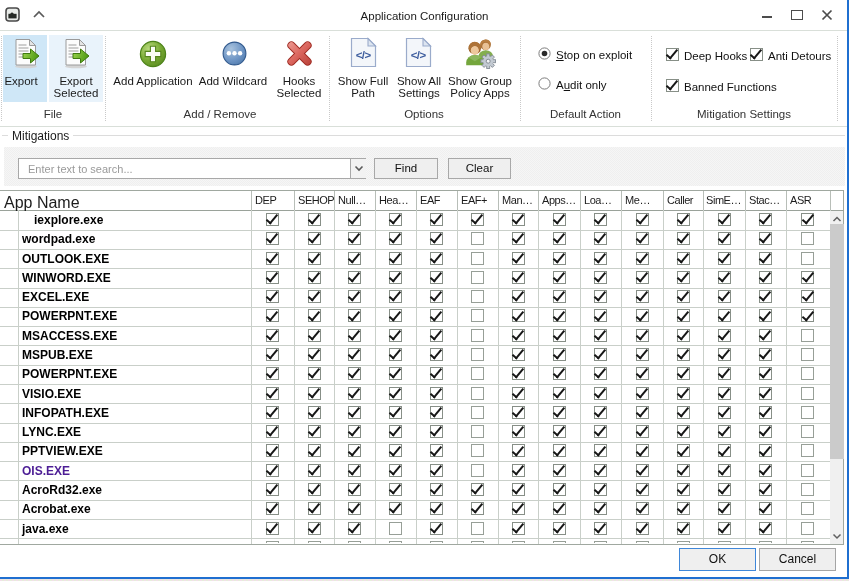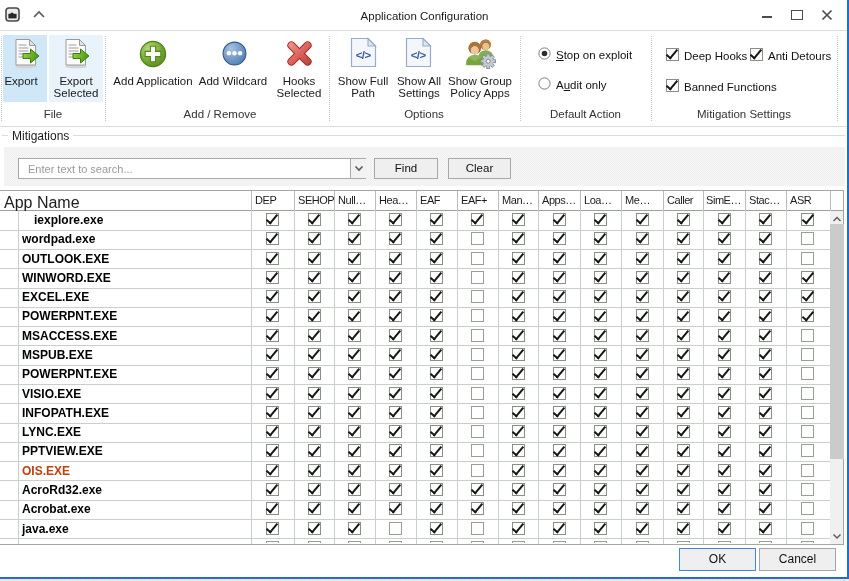--- a/index.html
+++ b/index.html
@@ -445,21 +445,21 @@
 <div class="cb u" style="left:471.0px;top:444.4px"></div>
 <div class="cb c" style="left:511.5px;top:444.4px"></div>
 <div class="cb c" style="left:552.5px;top:444.4px"></div>
 <div class="cb c" style="left:594.0px;top:444.4px"></div>
 <div class="cb c" style="left:635.5px;top:444.4px"></div>
 <div class="cb c" style="left:676.5px;top:444.4px"></div>
 <div class="cb c" style="left:717.5px;top:444.4px"></div>
 <div class="cb c" style="left:759.0px;top:444.4px"></div>
 <div class="cb u" style="left:801.2px;top:444.4px"></div>
 <div class="hline" style="left:0;top:480.4px;width:830px"></div>
-<div class="abs" style="left:22px;top:463.7px;font-size:12px;font-weight:bold;color:#c2410c">OIS.EXE</div>
+<div class="abs" style="left:22px;top:463.7px;font-size:12px;font-weight:bold;color:#4c1d95">OIS.EXE</div>
 <div class="cb c" style="left:266.0px;top:463.7px"></div>
 <div class="cb c" style="left:307.5px;top:463.7px"></div>
 <div class="cb c" style="left:348.0px;top:463.7px"></div>
 <div class="cb c" style="left:389.0px;top:463.7px"></div>
 <div class="cb c" style="left:430.0px;top:463.7px"></div>
 <div class="cb u" style="left:471.0px;top:463.7px"></div>
 <div class="cb c" style="left:511.5px;top:463.7px"></div>
 <div class="cb c" style="left:552.5px;top:463.7px"></div>
 <div class="cb c" style="left:594.0px;top:463.7px"></div>
 <div class="cb c" style="left:635.5px;top:463.7px"></div>

